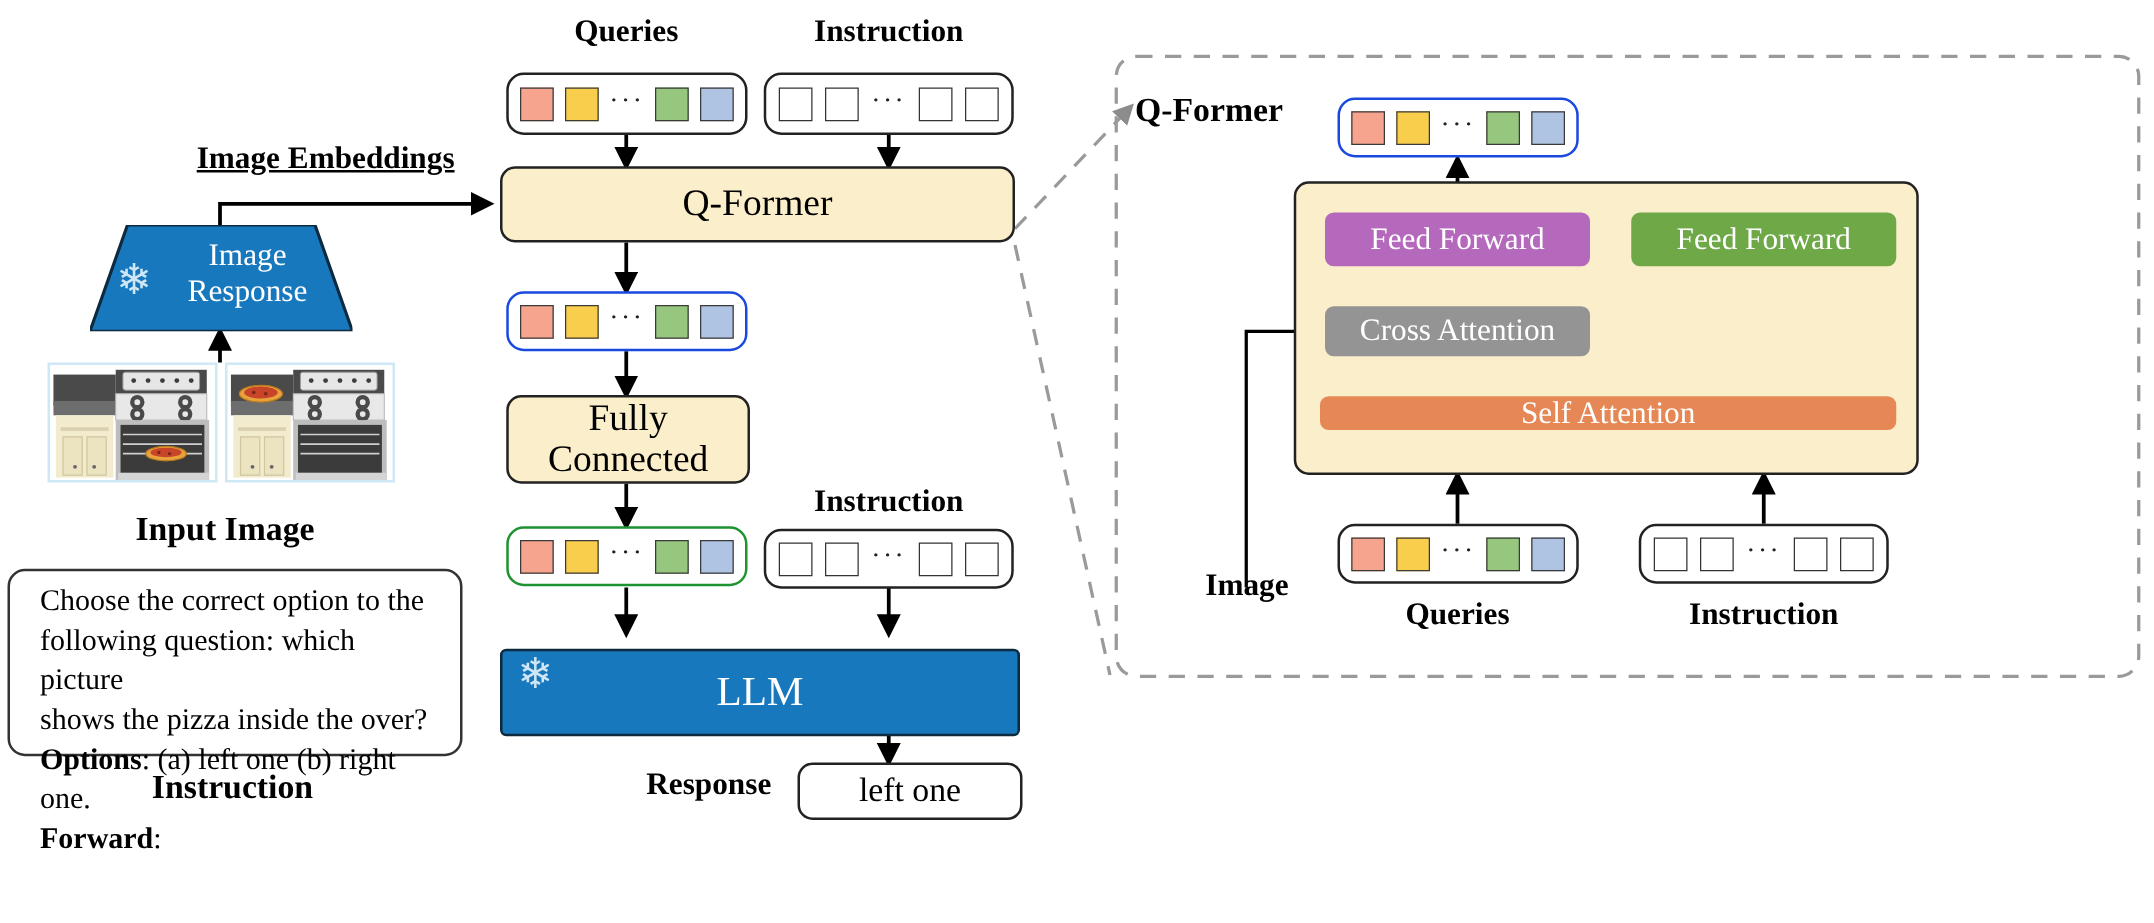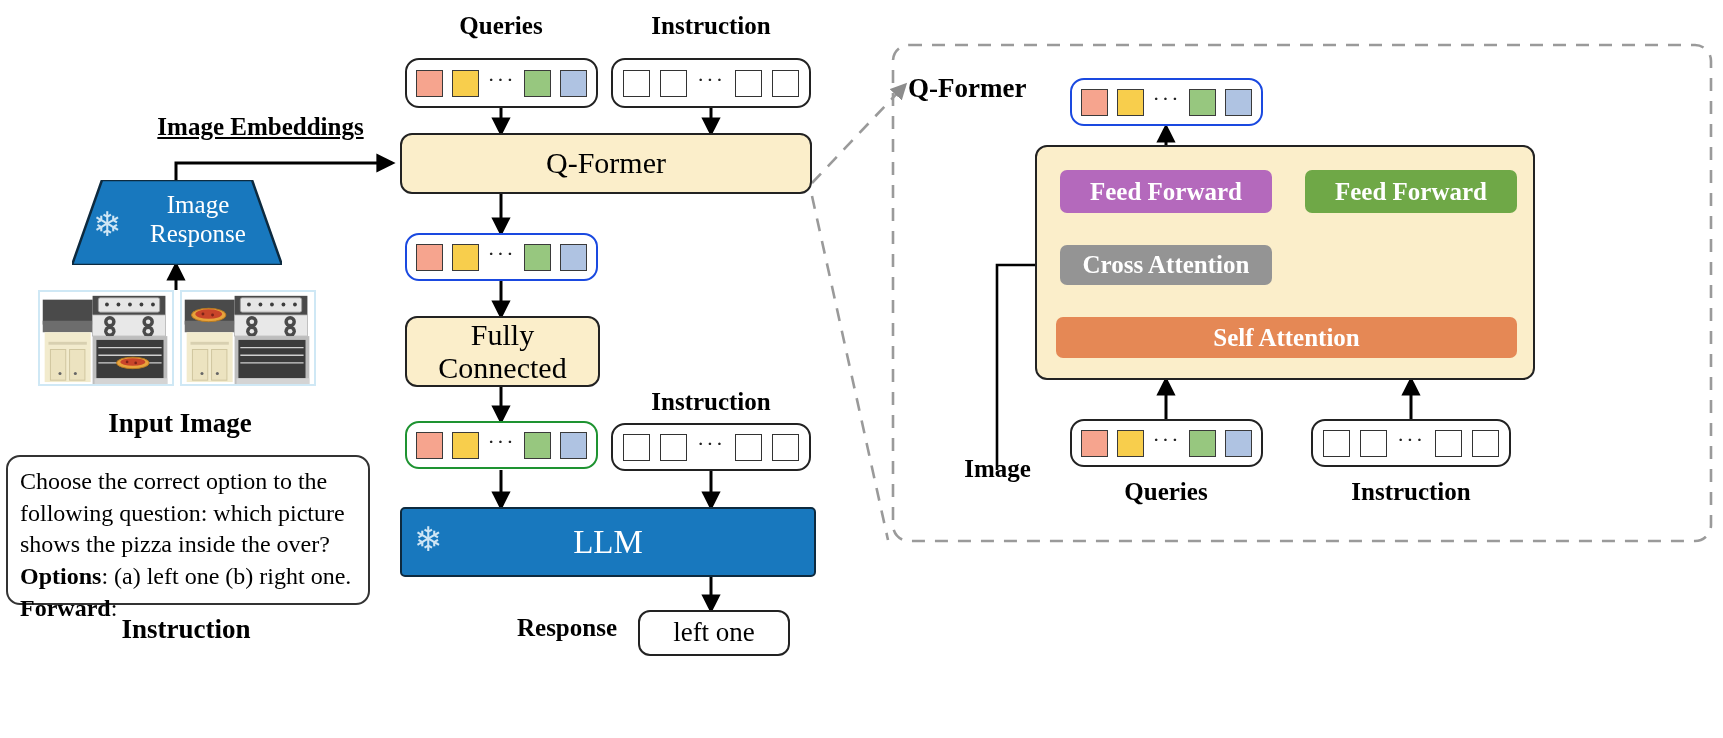--- a/index.html
+++ b/index.html
@@ -16,33 +16,33 @@
   .tok.empty{background:#fff;border-color:#333;}
   .dots{font-size:22px;letter-spacing:2px;color:#222;line-height:1;padding-bottom:6px;}
 
   .boxr{position:absolute;box-sizing:border-box;border:2.2px solid #222;border-radius:12px;
         display:flex;align-items:center;justify-content:center;text-align:center;
         font-size:30px;line-height:1.08;}
   .cream{background:#FBEECA;}
   .plainbox{background:#fff;}
 
   .bluebar{position:absolute;background:#1878be;border:2px solid #0d2a3f;border-radius:5px;
-           color:#fff;display:flex;align-items:center;justify-content:center;font-size:33px;}
+           color:#fff;display:flex;align-items:center;justify-content:center;font-size:33px;margin-top:12px;}
 
   .flake{position:absolute;color:#cfe6f5;font-size:34px;line-height:1;}
 
   .innerbar{position:absolute;border-radius:7px;color:#fff;display:flex;align-items:center;
-            justify-content:center;font-size:25px;font-weight:bold;}
+            justify-content:center;font-size:25px;}
 
   .caption{position:absolute;font-weight:bold;font-size:25px;text-align:center;line-height:1.1;}
 
   svg.layer{position:absolute;left:0;top:0;width:1723px;height:738px;pointer-events:none;}
 
   .instr-card{position:absolute;border:2.2px solid #333;border-radius:14px;background:#fff;
-              box-sizing:border-box;padding:9px 12px 6px 12px;font-size:24px;line-height:1.32;}
+              box-sizing:border-box;padding:9px 12px 6px 24px;font-size:24px;line-height:1.32;}
   .instr-card b{font-weight:bold;}
 
   .thumb{position:absolute;border:2px solid #cfe8f5;background:#fff;box-sizing:border-box;overflow:hidden;}
 </style>
 </head>
 <body>
 
 <svg class="layer">
   <defs>
     <marker id="ah" markerWidth="9" markerHeight="9" refX="5.2" refY="3.2" orient="auto">
@@ -159,21 +159,21 @@
   <span class="tok empty"></span>
 </div>
 
 <div class="bluebar" style="left:400px;top:507px;width:412px;height:66px;">
   <span>LLM</span>
 </div>
 <div class="flake" style="left:414px;top:523px;">❄</div>
 
 <div class="caption" style="left:492px;top:614px;width:150px;">Response</div>
 
-<div class="boxr plainbox" style="left:638px;top:610px;width:152px;height:46px;font-size:27px;">
+<div class="boxr plainbox" style="left:638px;top:610px;width:180px;height:46px;font-size:27px;">
   <span>left one</span>
 </div>
 
 <div class="thumb" style="left:38px;top:290px;width:136px;height:96px;">
   <svg viewBox="0 0 136 96" style="width:100%;height:100%;display:block;">
     <rect x="0" y="0" width="136" height="96" fill="#ffffff"></rect>
     <rect x="2" y="8" width="52" height="26" fill="#4a4a4a"></rect>
     <rect x="2" y="30" width="52" height="12" fill="#6d6d6d"></rect>
     <rect x="4" y="42" width="48" height="52" fill="#f2ebcd"></rect>
     <rect x="8" y="52" width="40" height="3" fill="#d8d0b0"></rect>
@@ -291,21 +291,21 @@
 </div>
 
 <div class="innerbar" style="left:1305px;top:170px;width:212px;height:43px;background:#6FA847;">
   <span>Feed Forward</span>
 </div>
 
 <div class="innerbar" style="left:1060px;top:245px;width:212px;height:40px;background:#949494;">
   <span>Cross Attention</span>
 </div>
 
-<div class="innerbar" style="left:1056px;top:317px;width:461px;height:41px;background:#E58855;">
+<div class="innerbar" style="left:1056px;top:317px;width:461px;height:27px;background:#E58855;">
   <span>Self Attention</span>
 </div>
 
 <div class="tokbox" style="left:1070px;top:419px;width:193px;height:48px;">
   <span class="tok" style="background:#F6A48E"></span>
   <span class="tok" style="background:#F8CE4C"></span>
   <span class="dots">···</span>
   <span class="tok" style="background:#97C77F"></span>
   <span class="tok" style="background:#AFC3E2"></span>
 </div>

